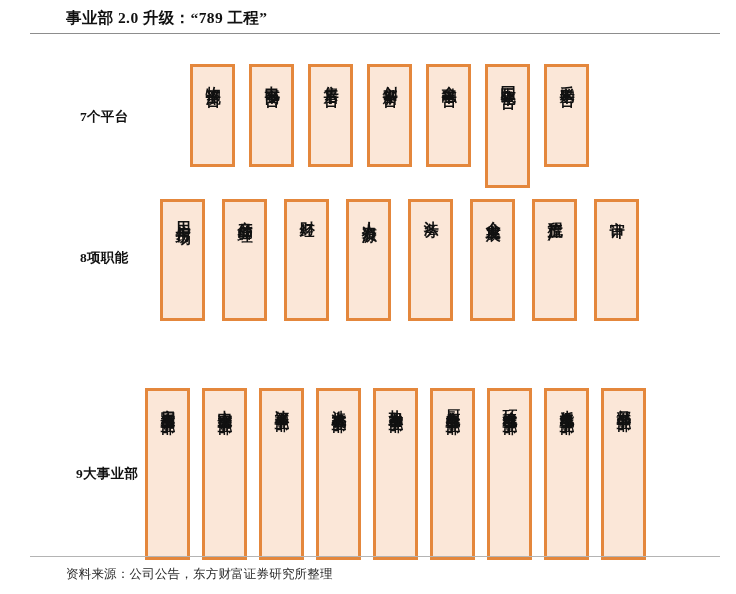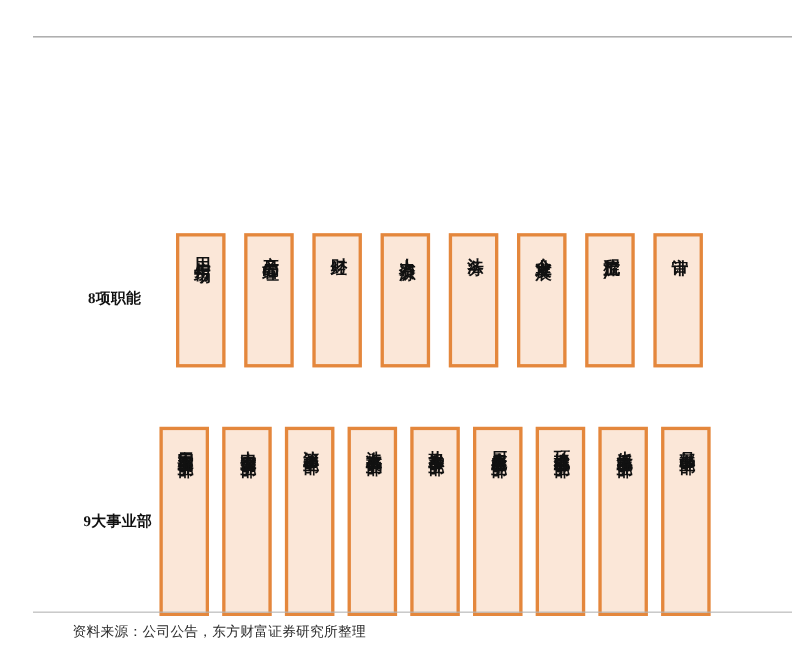--- a/index.html
+++ b/index.html
@@ -109,27 +109,52 @@
 
   
   .row1 .box .vtext { font-size: 15px; letter-spacing: 2.2px; }
   .row2 .box .vtext { font-size: 15px; letter-spacing: 2.2px; }
   .row3 .box .vtext { font-size: 14.5px; letter-spacing: 1.6px; }
 </style>
 </head>
 <body>
 
 <div class="title-wrap">
+  <div class="title-text">事业部 2.0 升级：“789 工程”</div>
   <div class="title-rule"></div>
 </div>
 
 <div class="diagram">
 
-
-  <div class="row row2" style="top: 172px; height: 162px;">
+  <div class="row row1" style="top: 24px; height: 143px;">
+    <div class="row-label" style="left: 80px; top: 44px;">7个平台</div>
+  <div class="box" style="left: 190px; top: 0px; width: 45px; height: 103px;">
+        <span class="vtext">物流平台</span>
+      </div>
+      <div class="box" style="left: 249px; top: 0px; width: 45px; height: 103px;">
+        <span class="vtext">电商平台</span>
+      </div>
+      <div class="box" style="left: 308px; top: 0px; width: 45px; height: 103px;">
+        <span class="vtext">售后平台</span>
+      </div>
+      <div class="box" style="left: 367px; top: 0px; width: 45px; height: 103px;">
+        <span class="vtext">创新平台</span>
+      </div>
+      <div class="box" style="left: 426px; top: 0px; width: 45px; height: 103px;">
+        <span class="vtext">金融平台</span>
+      </div>
+      <div class="box" style="left: 485px; top: 0px; width: 45px; height: 124px;">
+        <span class="vtext">国际化平台</span>
+      </div>
+      <div class="box" style="left: 544px; top: 0px; width: 45px; height: 103px;">
+        <span class="vtext">采购平台</span>
+      </div>
+    </div>
+
+  <div class="row row2" style="top: 159px; height: 162px;">
     <div class="row-label" style="left: 80px; top: 50px;">8项职能</div>
   <div class="box" style="left: 160px; top: 0px; width: 45px; height: 122px;">
         <span class="vtext">用户与市场</span>
       </div>
       <div class="box" style="left: 222px; top: 0px; width: 45px; height: 122px;">
         <span class="vtext">产品管理</span>
       </div>
       <div class="box" style="left: 284px; top: 0px; width: 45px; height: 122px;">
         <span class="vtext">财经</span>
       </div>

